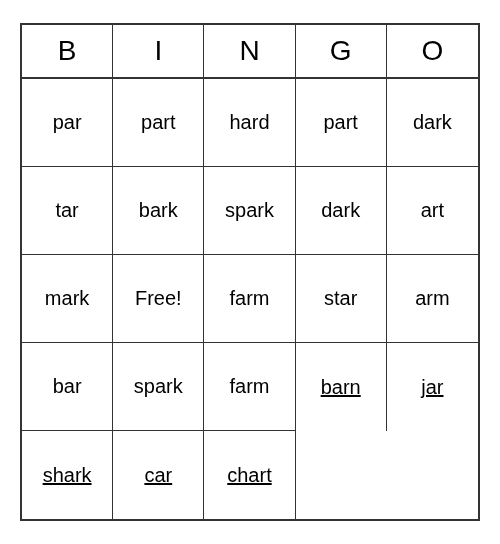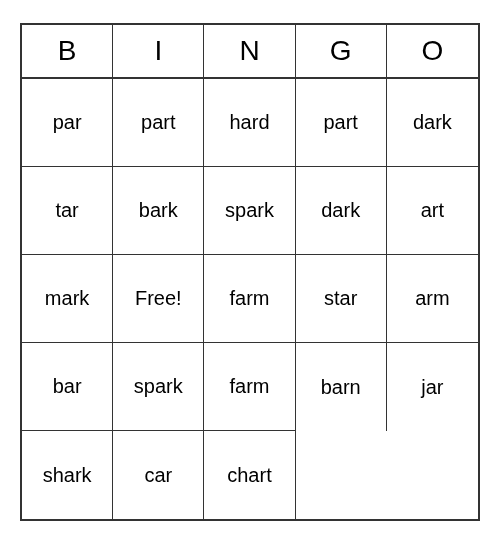--- a/index.html
+++ b/index.html
@@ -58,20 +58,21 @@
       justify-content: center;
       min-height: 88px;
     }
 
     .bingo-cell:nth-child(5n) {
       border-right: none;
     }
 
     .bingo-cell:nth-last-child(-n+5) {
       border-bottom: none;
+      text-decoration: underline;
     }
   </style>
 </head>
 <body>
 
 <div class="bingo-card">
   <div class="bingo-header">
     <div class="header-cell">B</div>
     <div class="header-cell">I</div>
     <div class="header-cell">N</div>

